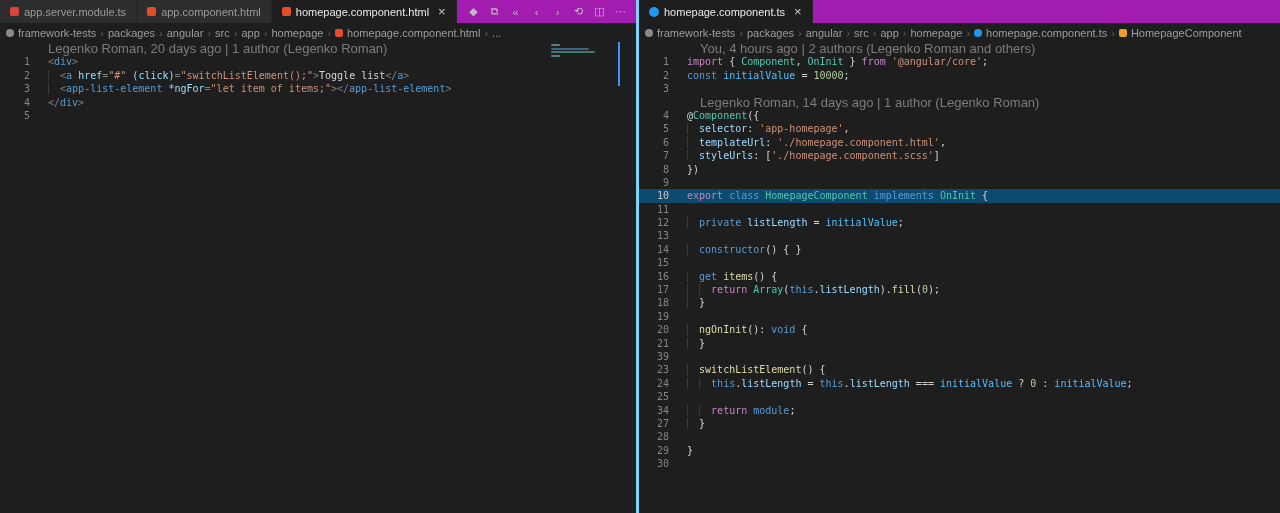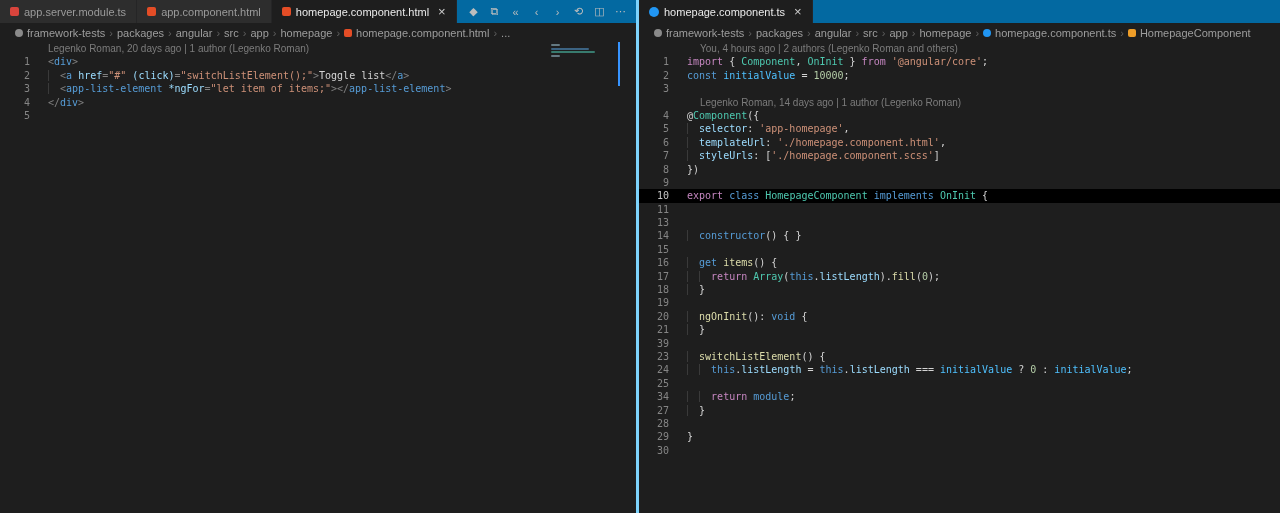--- a/index.html
+++ b/index.html
@@ -5,50 +5,50 @@
   * { box-sizing: border-box; }
   html, body { margin:0; padding:0; background:#1e1e1e; }
   .window { width:1280px; height:513px; display:flex; overflow:hidden;
             font-family:"Liberation Sans", sans-serif; background:#1e1e1e; }
 
   .group { display:flex; flex-direction:column; height:100%; position:relative; min-width:0; }
   .group.left  { width:636px; flex:none; }
   .group.right { flex:1; border-left:3px solid #7dd3fc; }
 
   
-  .tab-bar { height:23px; background:#0369a1; display:flex; align-items:stretch; flex:none; }
+  .tab-bar { height:23px; background:#a21caf; display:flex; align-items:stretch; flex:none; }
   .tabs { display:flex; }
   .tab { display:flex; align-items:center; gap:5px; padding:0 10px; font-size:11px;
          color:#9b9b9b; background:#2d2d2d; border-right:1px solid #252526; cursor:pointer; white-space:nowrap; }
   .tab.active { background:#1e1e1e; color:#eaeaea; }
   .file-icon { width:9px; height:9px; border-radius:2px; flex:none; }
   .file-icon.circle { width:10px; height:10px; border-radius:50%; }
   .tab-close { margin-left:4px; font-size:13px; line-height:1; color:#8a8a8a; }
   .tab.active .tab-close { color:#cccccc; }
   .actions { margin-left:auto; display:flex; align-items:center; padding-right:6px; gap:2px; }
   .action { width:19px; height:19px; display:flex; align-items:center; justify-content:center;
             color:#bdbdbd; font-size:11px; cursor:pointer; border-radius:3px; }
 
   
-  .breadcrumbs { height:19px; flex:none; display:flex; align-items:center; padding-left:15px;
+  .breadcrumbs { height:19px; flex:none; display:flex; align-items:center; padding-left:6px;
                  font-size:11px; color:#9d9d9d; gap:2px; white-space:nowrap; overflow:hidden; }
   .crumb { display:inline-flex; align-items:center; gap:4px; cursor:pointer; }
   .crumb-sep { color:#5f5f5f; padding:0 2px; }
   .crumb-icon { width:8px; height:8px; border-radius:2px; flex:none; }
   .crumb-icon.circle { border-radius:50%; }
 
   
   .editor { flex:1; position:relative; overflow:hidden; color:#d4d4d4;
             font-family:"DejaVu Sans Mono", monospace; font-size:10px; line-height:13.4px; }
   .code-row { display:flex; height:13.4px; }
   .gutter { flex:none; width:30px; text-align:right; color:#858585; }
   .code-text { white-space:pre; padding-left:18px; }
-  .code-row.hl { background:#000000; }
+  .code-row.hl { background:#0c4a6e; }
   .code-row.hl .gutter { color:#c6c6c6; }
-  .code-row.blame .code-text { font-family:"Liberation Sans", sans-serif; font-size:10px; color:#7c7c7c; }
+  .code-row.blame .code-text { font-family:"Liberation Sans", sans-serif; font-size:13px; color:#7c7c7c; }
   .group.right .code-row.blame .code-text { padding-left:31px; }
 
   
   .tk-kw  { color:#C586C0; }
   .tk-st  { color:#569CD6; }
   .tk-str { color:#CE9178; }
   .tk-num { color:#B5CEA8; }
   .tk-cls { color:#4EC9B0; }
   .tk-fn  { color:#DCDCAA; }
   .tk-var { color:#9CDCFE;text-align:center; }
@@ -264,20 +264,24 @@
           </div>
           <div class="code-row hl">
             <span class="gutter">10</span>
             <span class="code-text"><span class="tk-kw">export</span><span class="tk-pln"> </span><span class="tk-st">class</span><span class="tk-pln"> </span><span class="tk-cls">HomepageComponent</span><span class="tk-pln"> </span><span class="tk-st">implements</span><span class="tk-pln"> </span><span class="tk-cls">OnInit</span><span class="tk-pln"> {</span></span>
           </div>
           <div class="code-row">
             <span class="gutter">11</span>
             <span class="code-text"></span>
           </div>
           <div class="code-row">
+            <span class="gutter">12</span>
+            <span class="code-text"><span class="tk-ind">  </span><span class="tk-st">private</span><span class="tk-pln"> </span><span class="tk-var">listLength</span><span class="tk-pln"> = </span><span class="tk-cvar">initialValue</span><span class="tk-pln">;</span></span>
+          </div>
+          <div class="code-row">
             <span class="gutter">13</span>
             <span class="code-text"></span>
           </div>
           <div class="code-row">
             <span class="gutter">14</span>
             <span class="code-text"><span class="tk-ind">  </span><span class="tk-st">constructor</span><span class="tk-pln">() { }</span></span>
           </div>
           <div class="code-row">
             <span class="gutter">15</span>
             <span class="code-text"></span>

